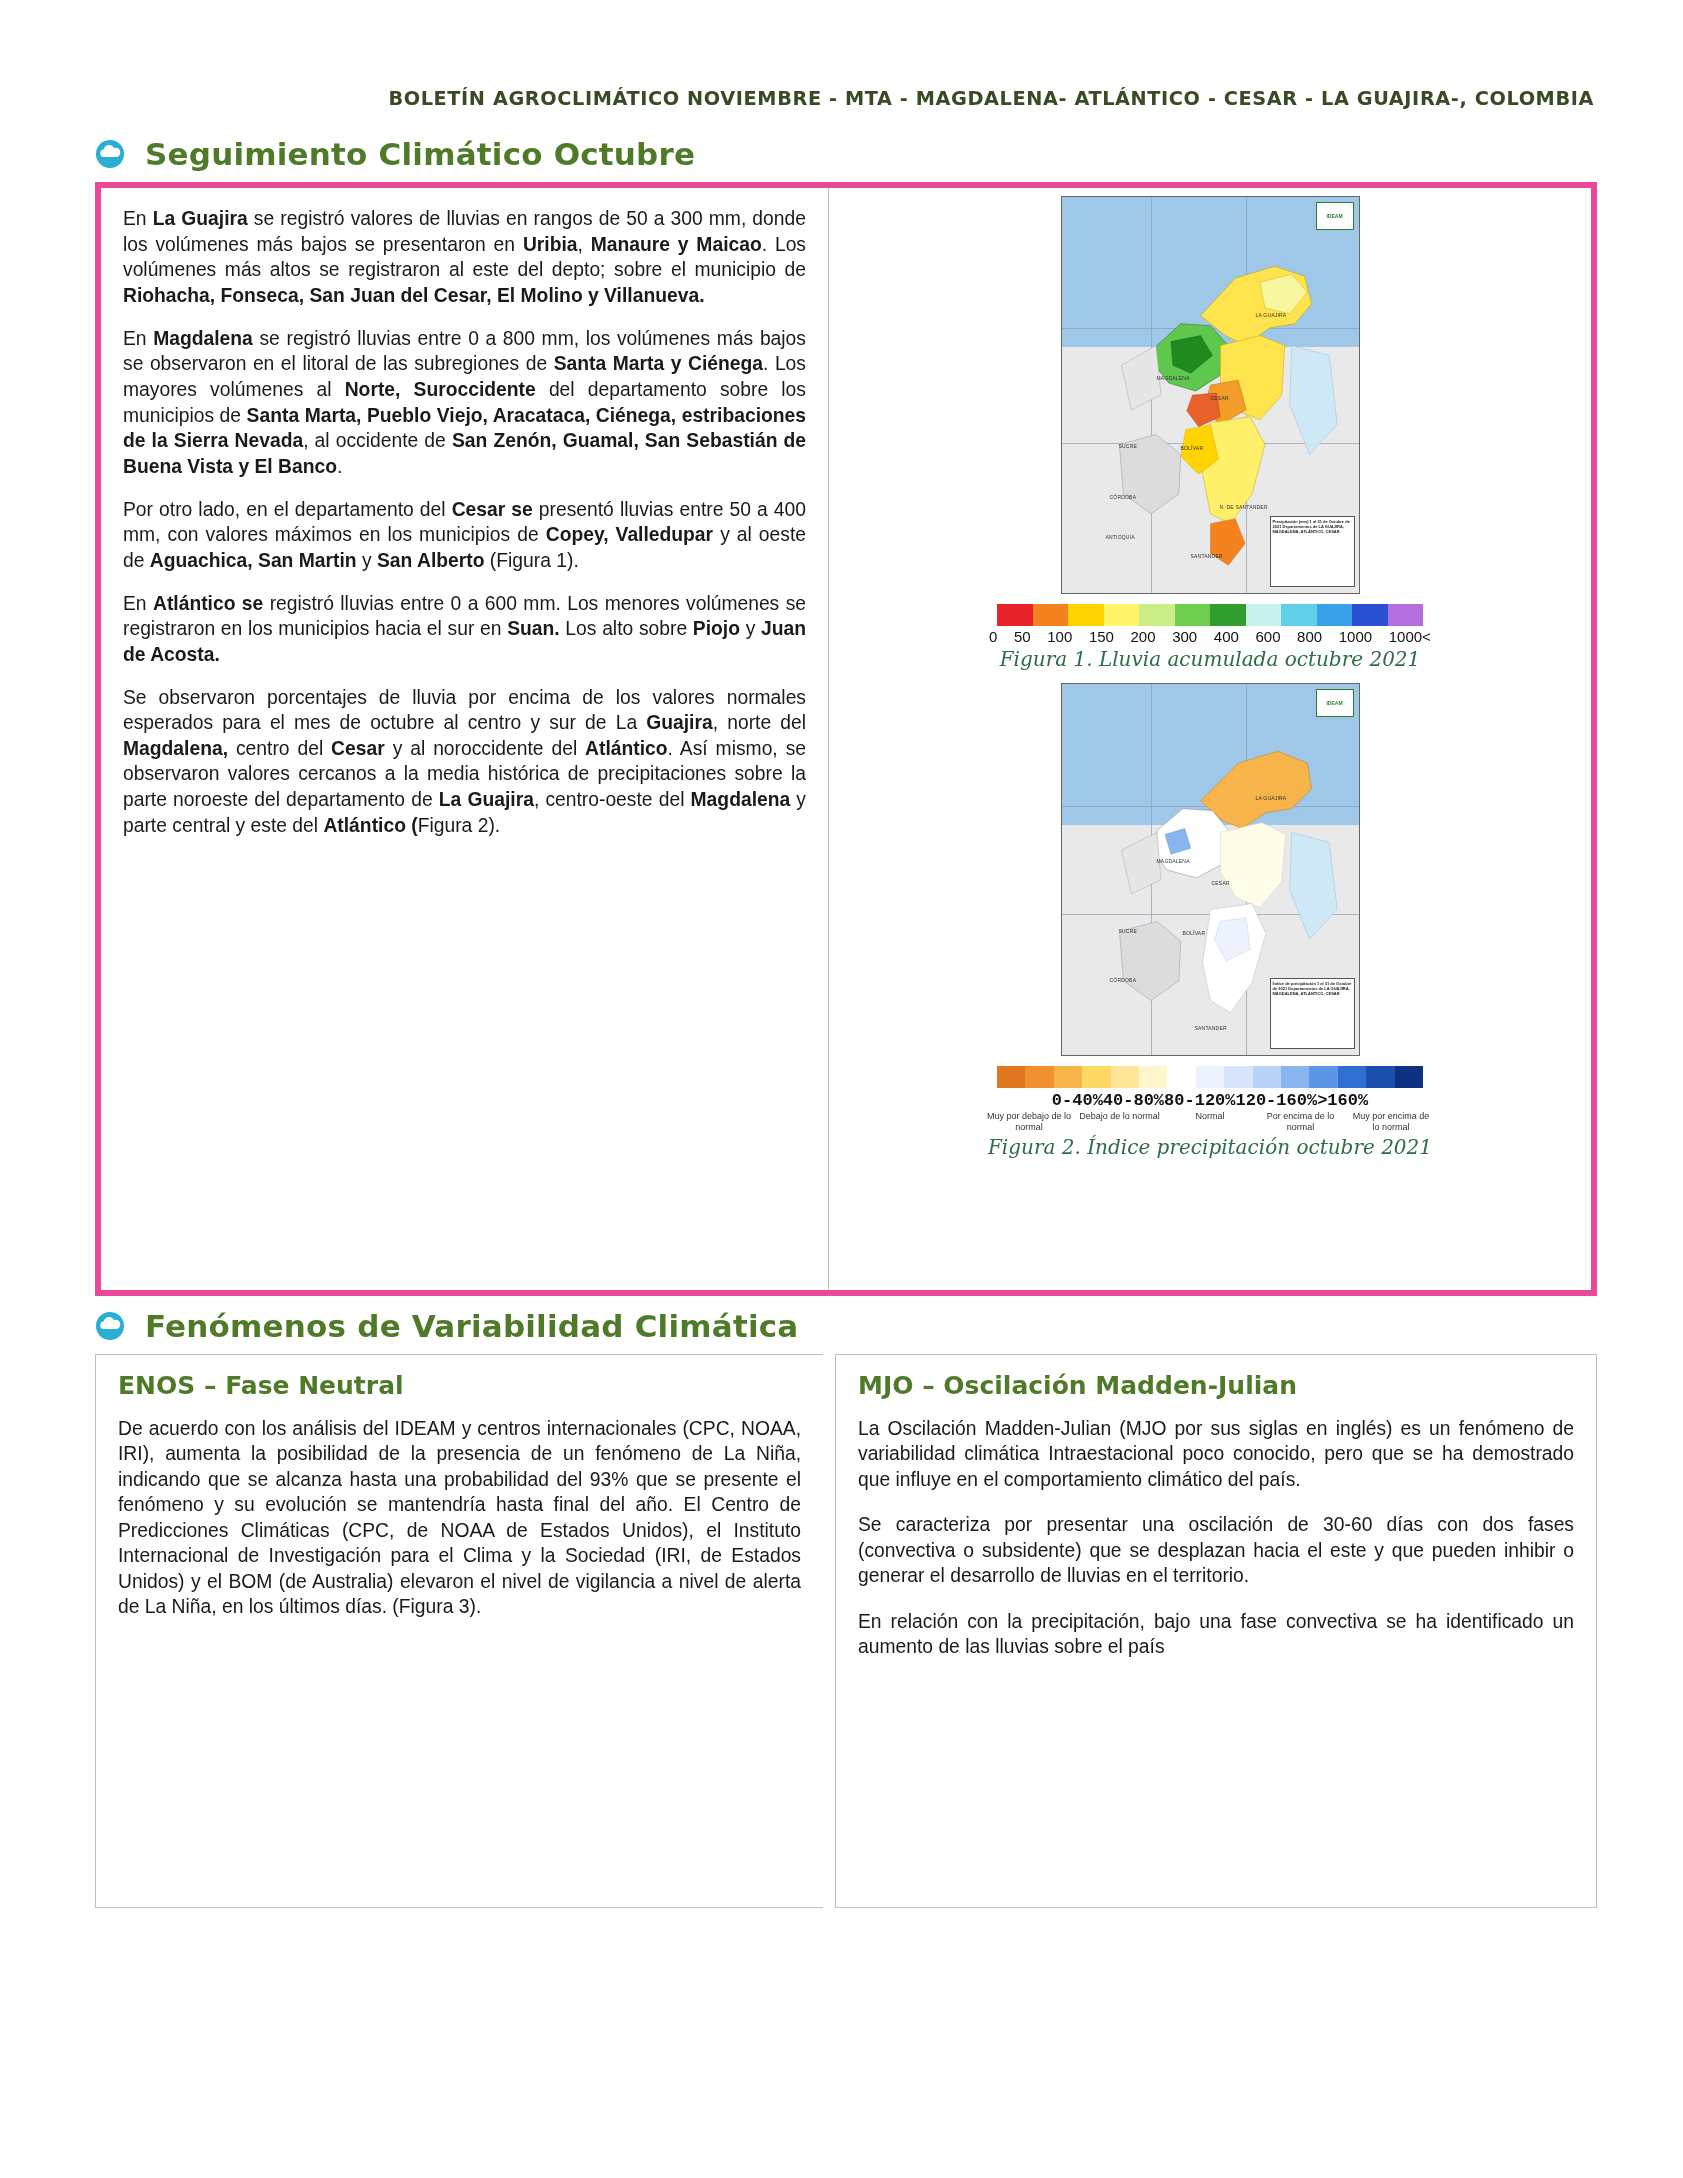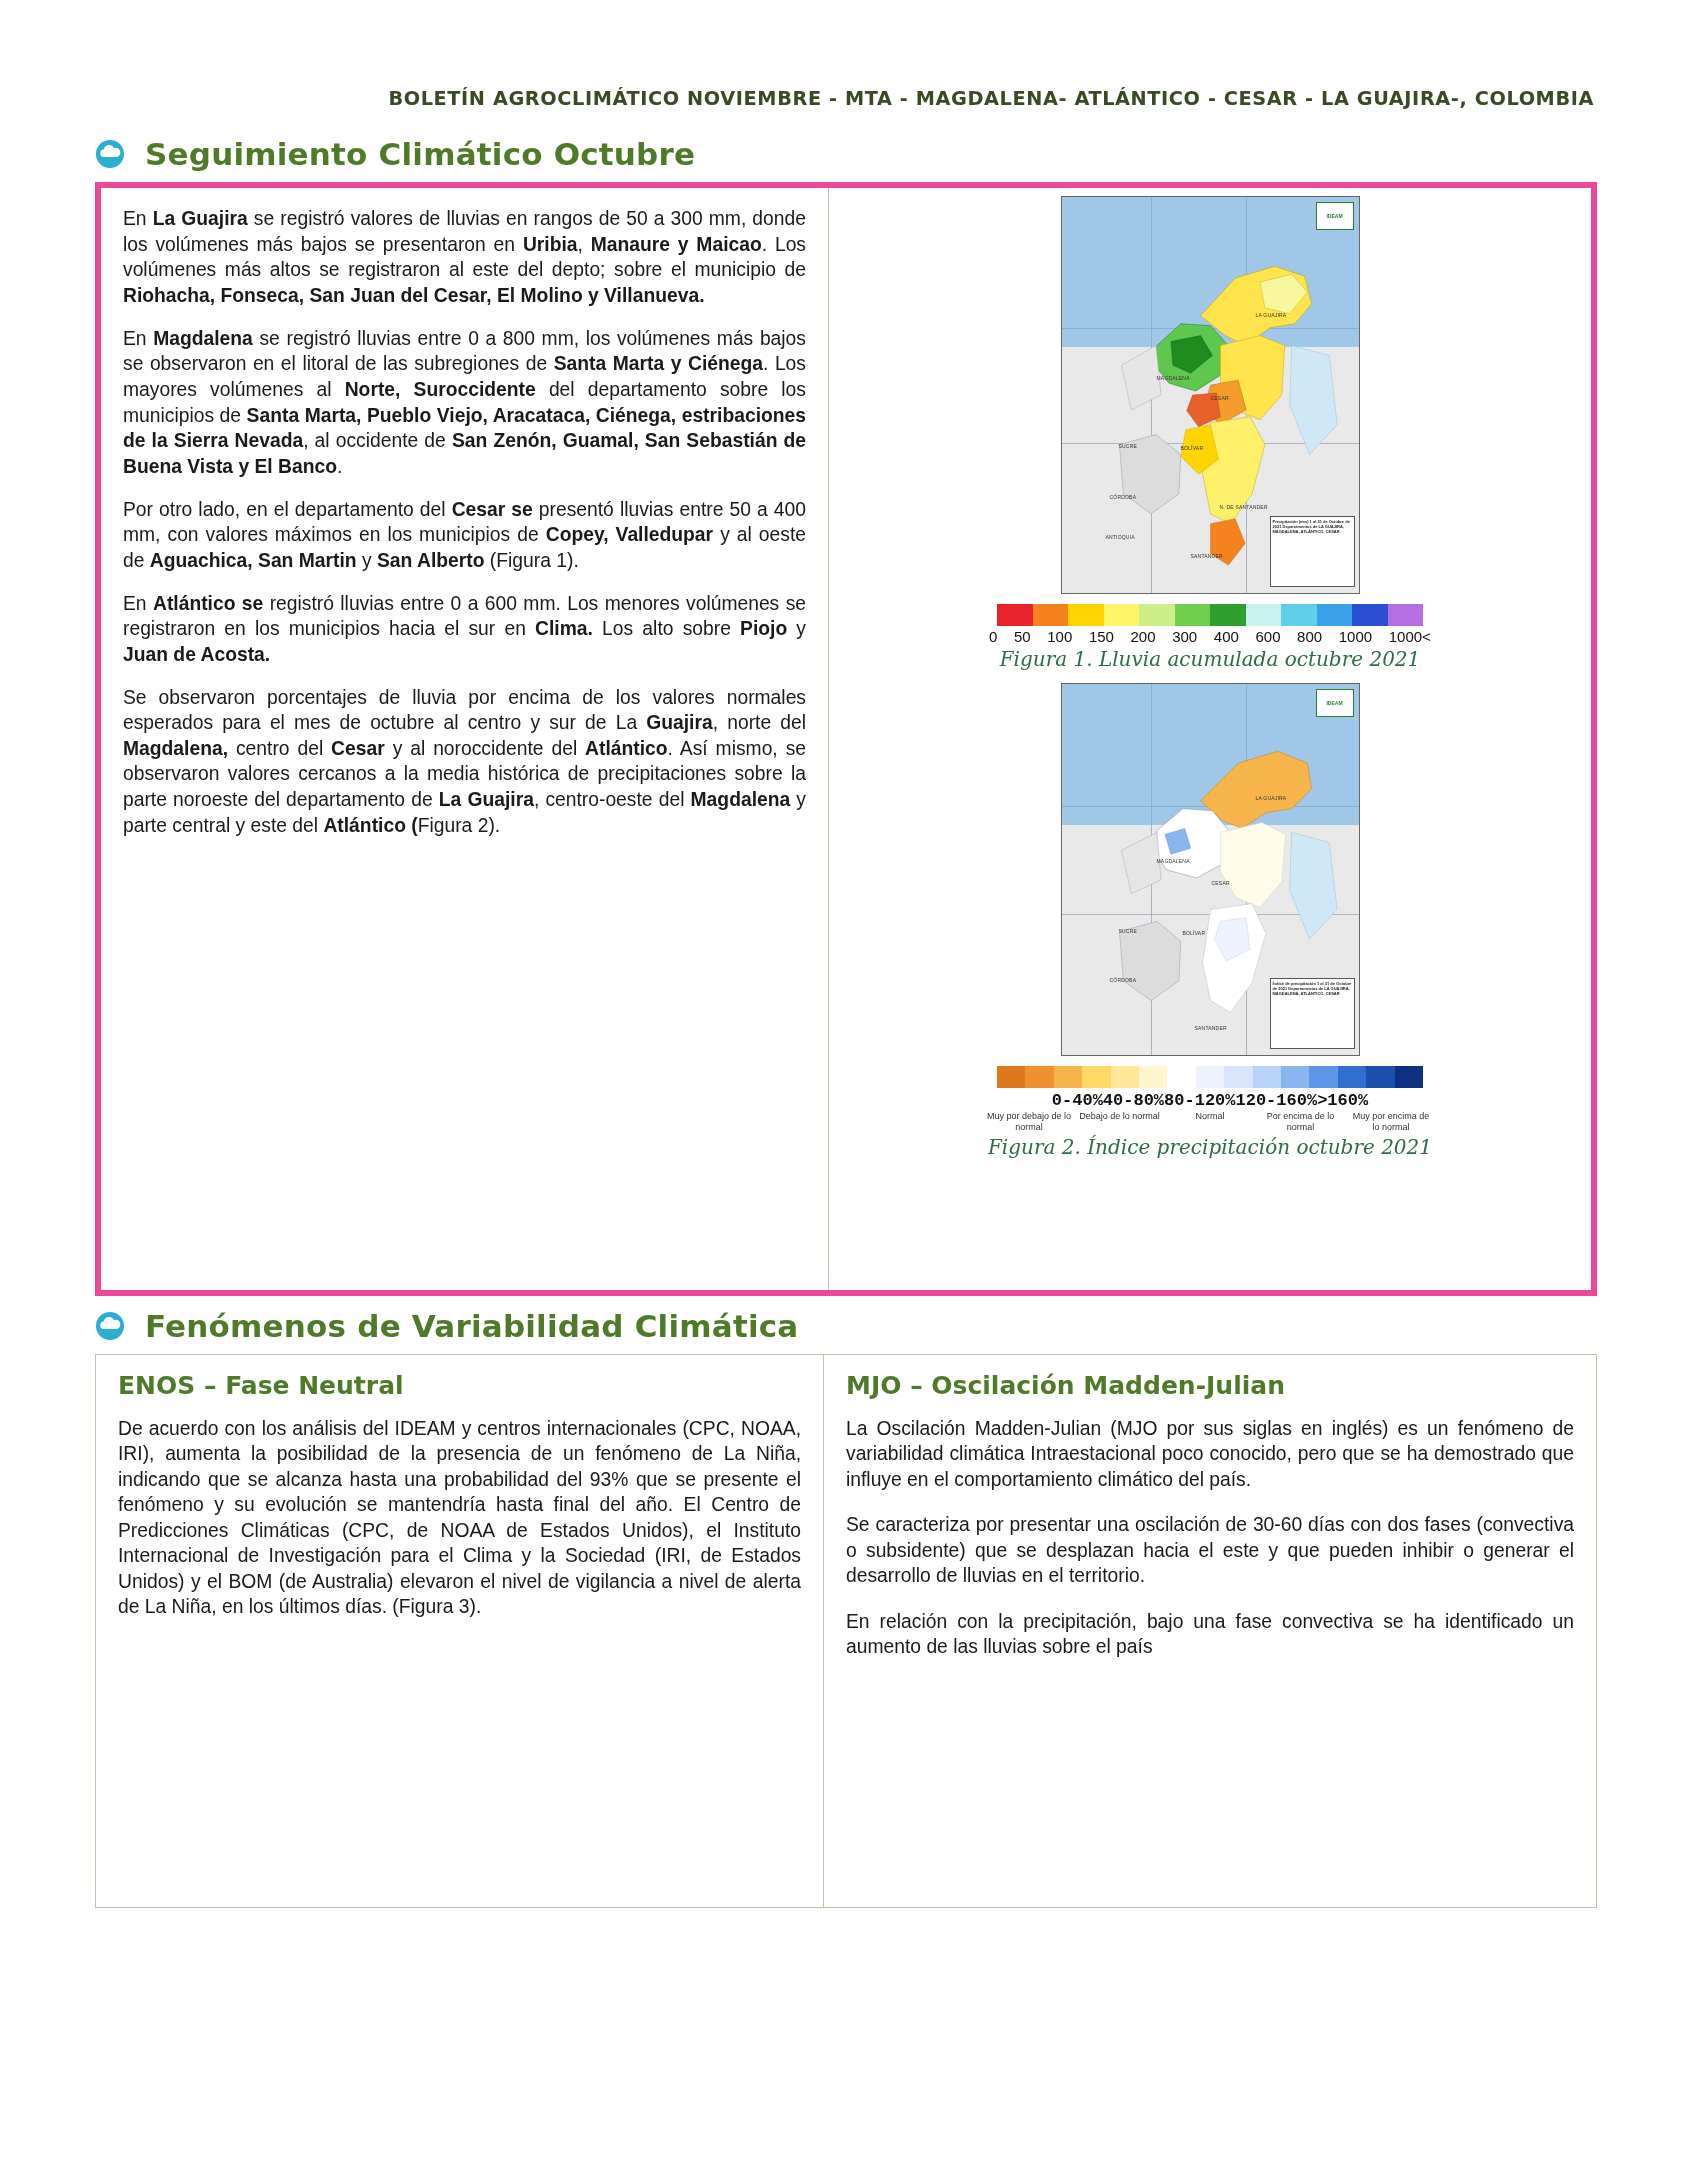--- a/index.html
+++ b/index.html
@@ -189,21 +189,21 @@
     margin-top: 1px;
     font-size: 9px;
     color: #333;
     text-align: center;
   }
   .cb2-sub span { width: 85px; line-height: 1.2; }
 
   
   .var-grid {
     display: flex;
-    gap: 0;
+    gap: 12px;
     margin-left: 6px;
     width: 1502px;
     box-sizing: border-box;
   }
   .var-col {
     border: 1px solid #b9c7a8;
     box-sizing: border-box;
     padding: 16px 22px 18px 22px;
     height: 554px;
   }
@@ -246,21 +246,21 @@
       <p>
         En <b>La Guajira</b> se registró valores de lluvias en rangos de 50 a 300 mm, donde los volúmenes más bajos se presentaron en <b>Uribia</b>, <b>Manaure y Maicao</b>. Los volúmenes más altos se registraron al este del depto; sobre el municipio de <b>Riohacha, Fonseca, San Juan del Cesar, El Molino y Villanueva.</b>
       </p>
       <p>
         En <b>Magdalena</b> se registró lluvias entre 0 a 800 mm, los volúmenes más bajos se observaron en el litoral de las subregiones de <b>Santa Marta y Ciénega</b>. Los mayores volúmenes al <b>Norte, Suroccidente</b> del departamento sobre los municipios de <b>Santa Marta, Pueblo Viejo, Aracataca, Ciénega, estribaciones de la Sierra Nevada</b>, al occidente de <b>San Zenón, Guamal, San Sebastián de Buena Vista y El Banco</b>.
       </p>
       <p>
         Por otro lado, en el departamento del <b>Cesar se</b> presentó lluvias entre 50 a 400 mm, con valores máximos en los municipios de <b>Copey, Valledupar</b> y al oeste de <b>Aguachica, San Martin</b> y <b>San Alberto</b> (Figura 1).
       </p>
       <p>
-        En <b>Atlántico se</b> registró lluvias entre 0 a 600 mm. Los menores volúmenes se registraron en los municipios hacia el sur en <b>Clima.</b> Los alto sobre <b>Piojo</b> y <b>Juan de Acosta.</b>
+        En <b>Atlántico se</b> registró lluvias entre 0 a 600 mm. Los menores volúmenes se registraron en los municipios hacia el sur en <b>Suan.</b> Los alto sobre <b>Piojo</b> y <b>Juan de Acosta.</b>
       </p>
       <p>
         Se observaron porcentajes de lluvia por encima de los valores normales esperados para el mes de octubre al centro y sur de La <b>Guajira</b>, norte del <b>Magdalena,</b> centro del <b>Cesar</b> y al noroccidente del <b>Atlántico</b>. Así mismo, se observaron valores cercanos a la media histórica de precipitaciones sobre la parte noroeste del departamento de <b>La Guajira</b>, centro-oeste del <b>Magdalena</b> y parte central y este del <b>Atlántico (</b>Figura 2).
       </p>
     </div>
 
     <div class="climate-figs">
 
       <div class="map-wrap">
         <div class="map-sea"></div>

